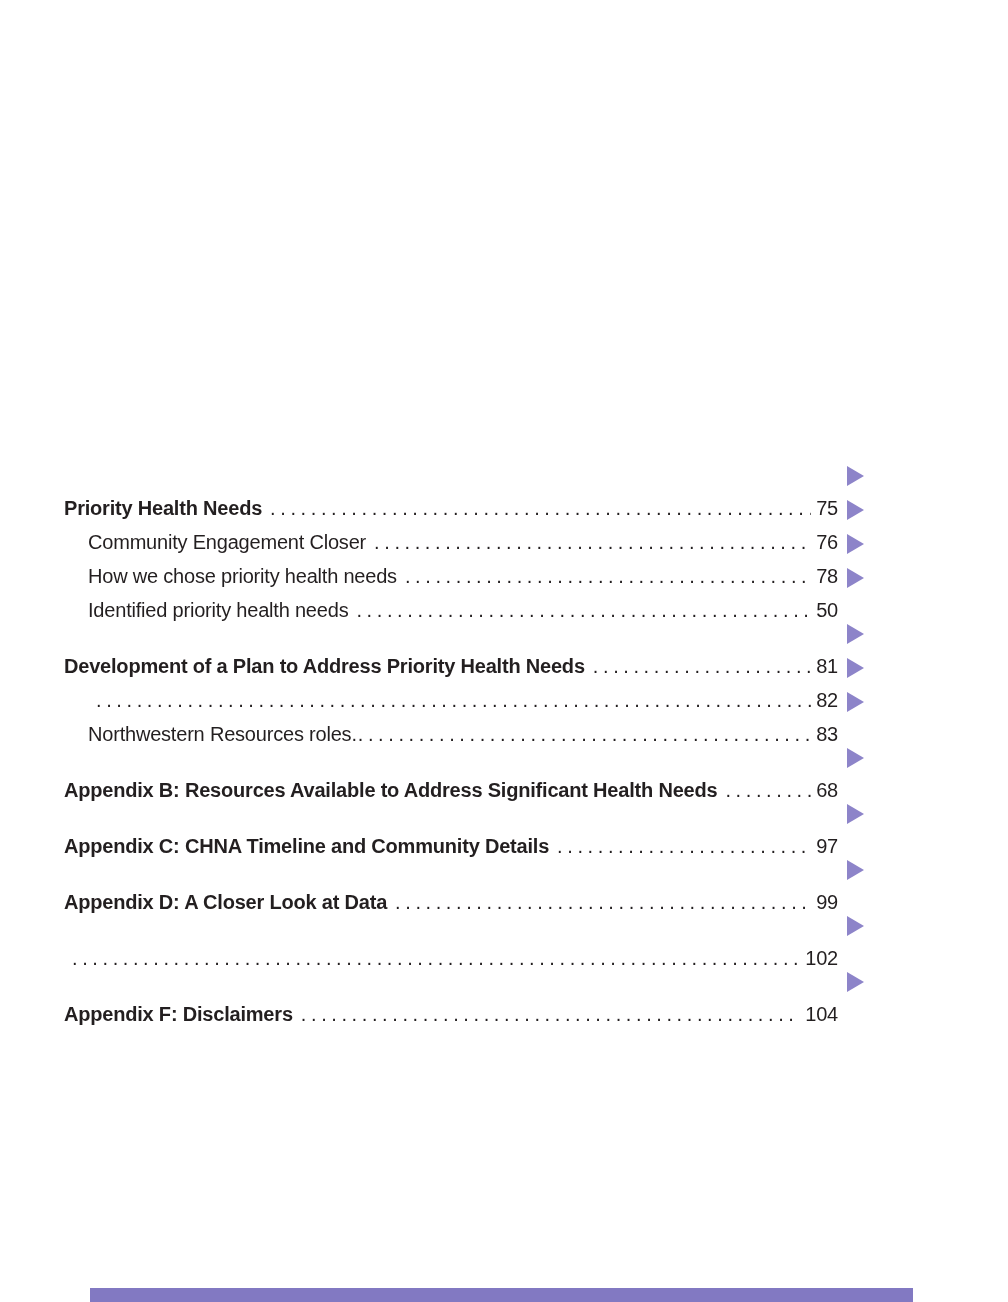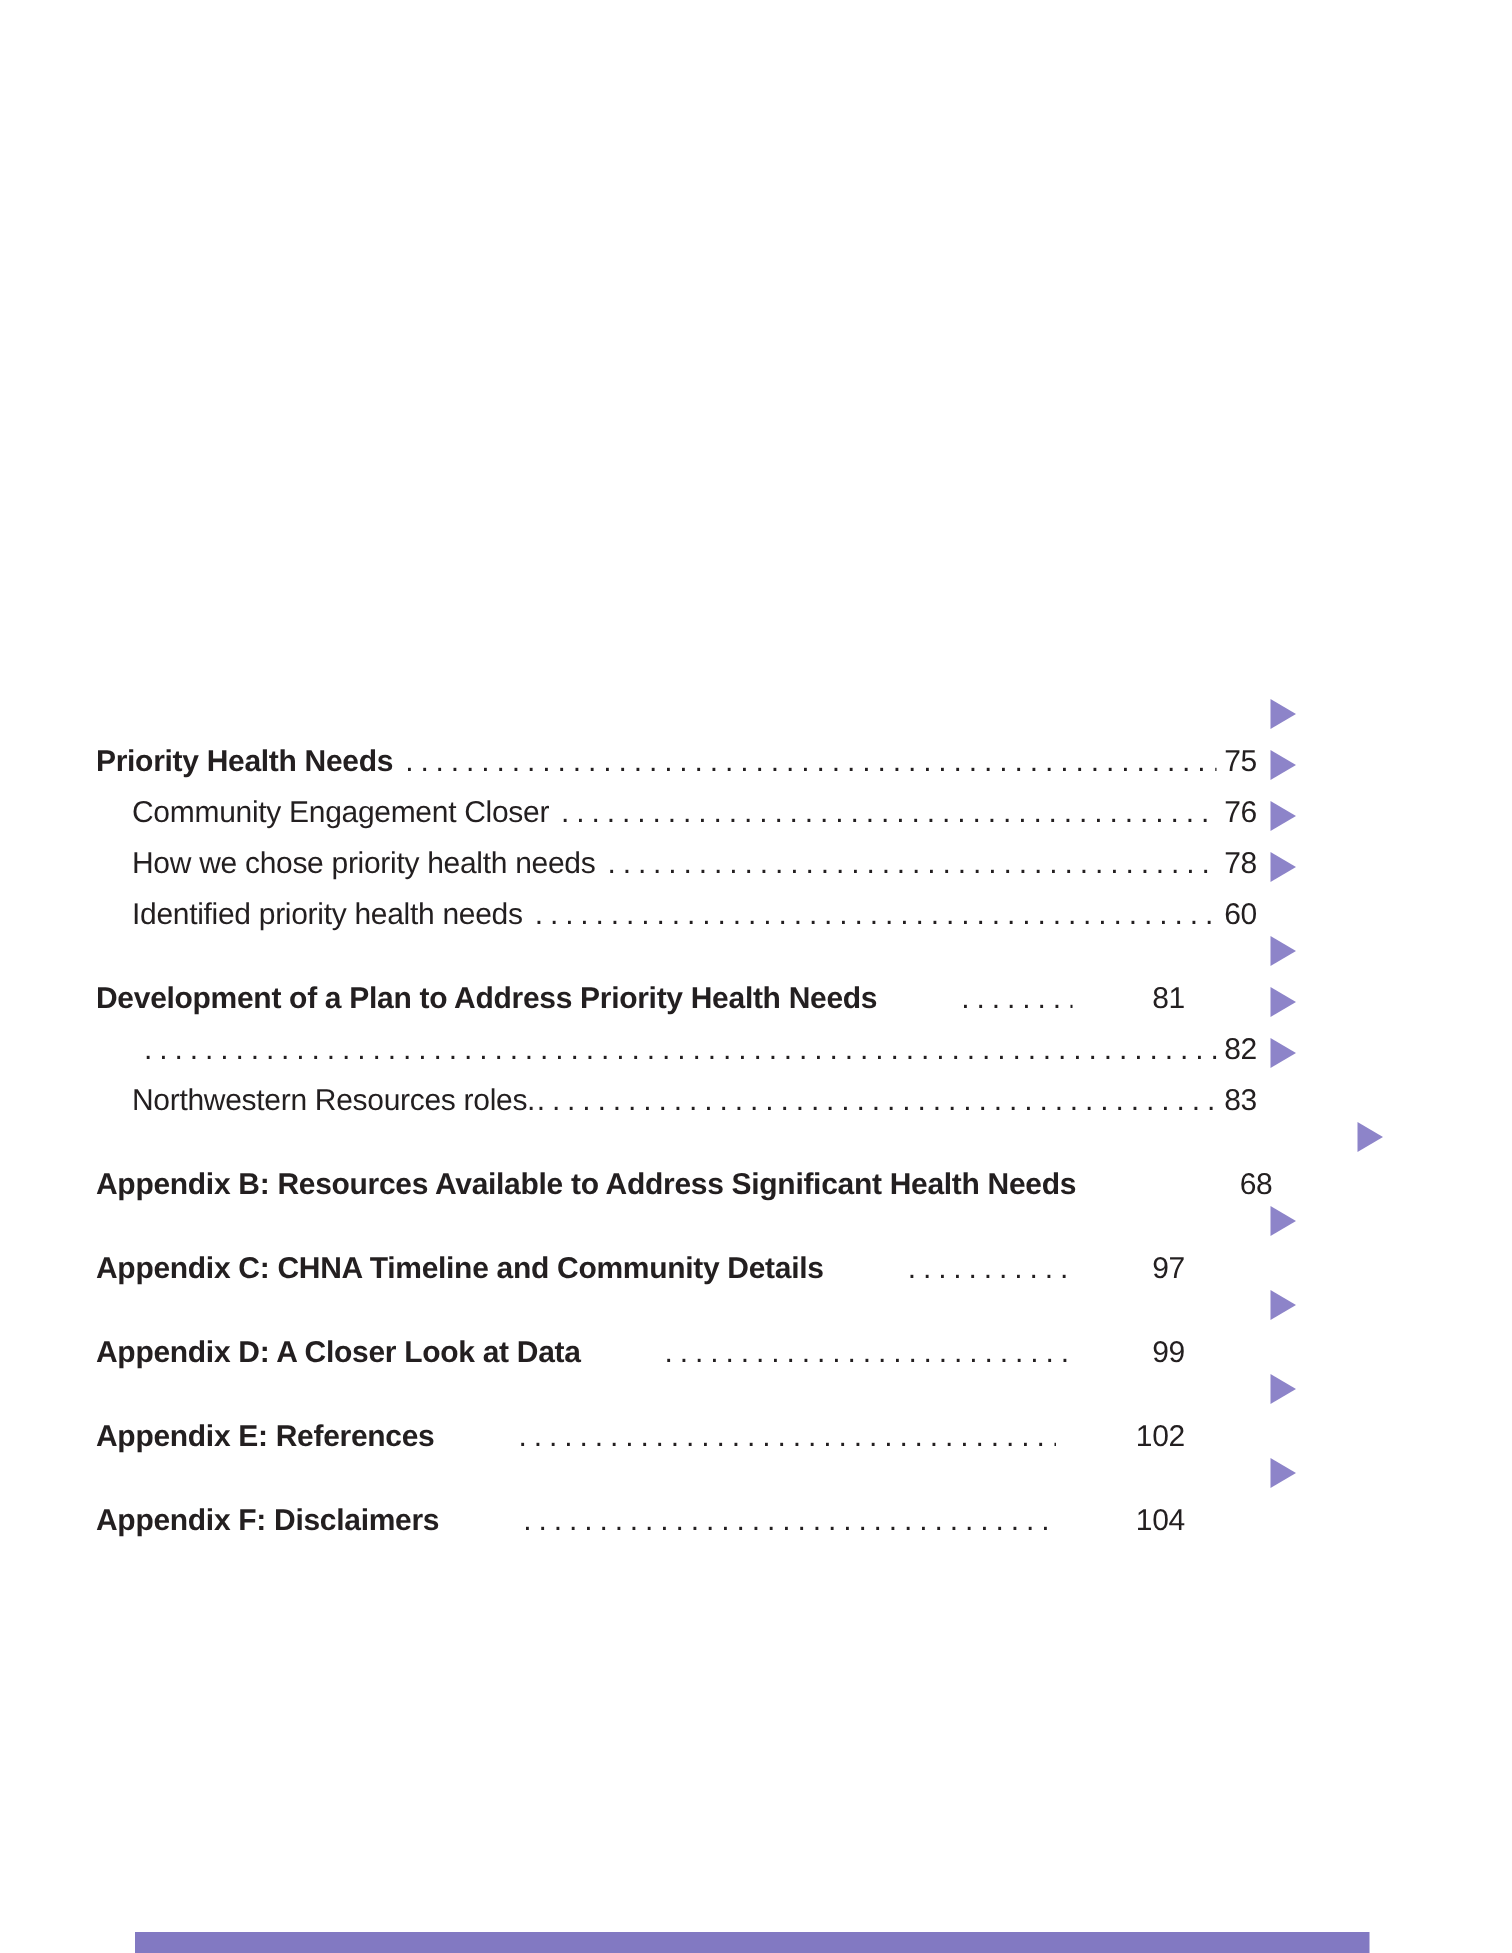--- a/index.html
+++ b/index.html
@@ -21,21 +21,21 @@
     display: flex;
     align-items: baseline;
     height: 34px;
     line-height: 34px;
     font-size: 20px;
     letter-spacing: -0.2px;
     cursor: pointer;
   }
   .row.level-1 .label { font-weight: 700; }
   .row.level-2 { padding-left: 24px; }
-  .row.gap-before { margin-top: 22px; gap: 48px; }
+  .row.gap-before { margin-top: 22px; }
   .label { white-space: nowrap; flex: 0 0 auto; }
   .dots {
     flex: 1 1 auto;
     overflow: hidden;
     white-space: nowrap;
     margin: 0 5px 0 8px;
     font-weight: 400;
     letter-spacing: 4.6px;
     color: #231f20;
   }
@@ -86,21 +86,21 @@
   </div>
     <div class="row level-2">
     <span class="label">How we chose priority health needs</span>
     <span class="dots"></span>
     <span class="pagenum">78</span>
     <span class="arrow"></span>
   </div>
     <div class="row level-2">
     <span class="label">Identified priority health needs</span>
     <span class="dots"></span>
-    <span class="pagenum">60</span>
+    <span class="pagenum">50</span>
     <span class="arrow"></span>
   </div>
     <div class="row level-1 gap-before">
     <span class="label">Development of a Plan to Address Priority Health Needs</span>
     <span class="dots"></span>
     <span class="pagenum">81</span>
     <span class="arrow"></span>
   </div>
     <div class="row level-2">
     <span class="dots"></span>
@@ -125,21 +125,20 @@
     <span class="pagenum">97</span>
     <span class="arrow"></span>
   </div>
     <div class="row level-1 gap-before">
     <span class="label">Appendix D: A Closer Look at Data</span>
     <span class="dots"></span>
     <span class="pagenum">99</span>
     <span class="arrow"></span>
   </div>
     <div class="row level-1 gap-before">
-    <span class="label">Appendix E: References</span>
     <span class="dots"></span>
     <span class="pagenum">102</span>
     <span class="arrow"></span>
   </div>
     <div class="row level-1 gap-before">
     <span class="label">Appendix F: Disclaimers</span>
     <span class="dots"></span>
     <span class="pagenum">104</span>
     <span class="arrow"></span>
   </div>

